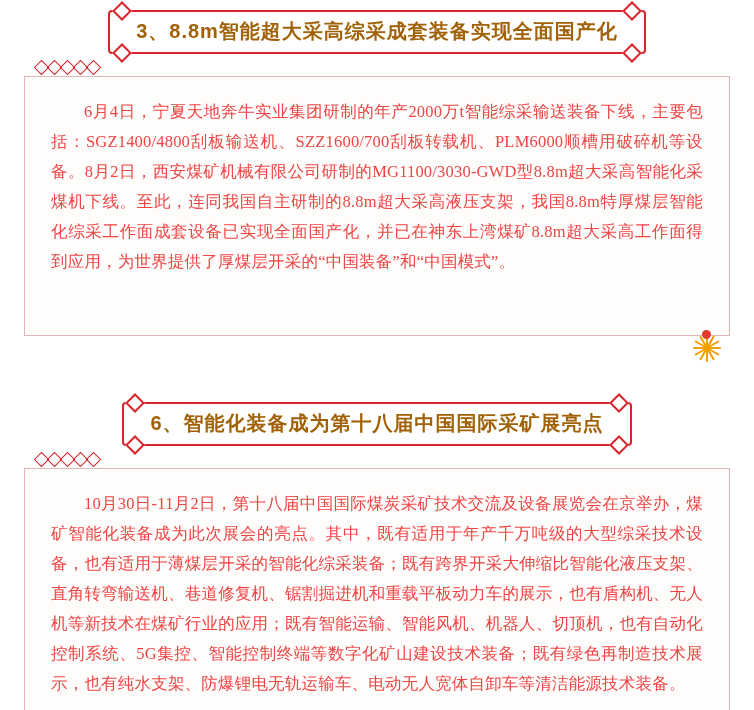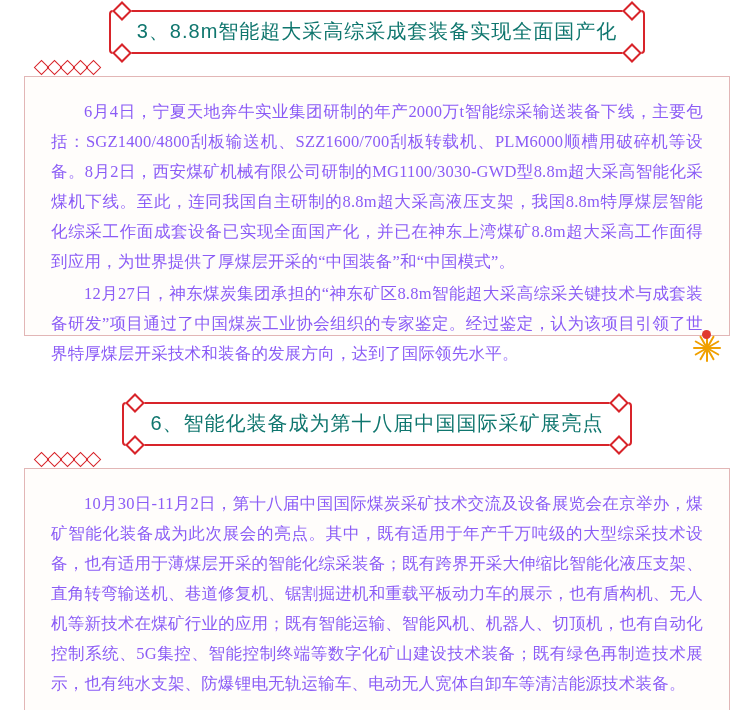--- a/index.html
+++ b/index.html
@@ -25,23 +25,23 @@
   .title-wrap {
     display: flex;
     justify-content: center;
     align-items: center;
     position: relative;
   }
   .title-pill {
     border: 2px solid #d8242a;
     border-radius: 4px;
     padding: 9px 26px 11px 26px;
-    color: #0f766e;
+    color: #a16207;
     font-size: 20px;
-    font-weight: normal;
+    font-weight: bold;
     letter-spacing: 1px;
     line-height: 1;
     position: relative;
     background: #ffffff;
     white-space: nowrap;
   }
   
   .pill-corner {
     position: absolute;
     width: 10px;
@@ -63,21 +63,21 @@
     background: #fffdfb;
     box-sizing: border-box;
   }
   .body-inner {
     padding: 20px 26px 22px 26px;
   }
   .para {
     font-family: "Liberation Serif", serif;
     font-size: 16.5px;
     line-height: 1.82;
-    color: #8b5cf6;
+    color: #ef4444;
     text-align: justify;
     text-indent: 2em;
     margin: 0 0 2px 0;
     letter-spacing: 0.2px;
   }
 
   
   .diamond-chain {
     position: absolute;
     display: flex;
@@ -147,21 +147,20 @@
         <span class="dm"></span>
         <span class="dm"></span>
         <span class="dm"></span>
         <span class="dm"></span>
       </div>
     </div>
 
     <div class="body-box box1">
       <div class="body-inner">
         <p class="para">6月4日，宁夏天地奔牛实业集团研制的年产2000万t智能综采输送装备下线，主要包括：SGZ1400/4800刮板输送机、SZZ1600/700刮板转载机、PLM6000顺槽用破碎机等设备。8月2日，西安煤矿机械有限公司研制的MG1100/3030-GWD型8.8m超大采高智能化采煤机下线。至此，连同我国自主研制的8.8m超大采高液压支架，我国8.8m特厚煤层智能化综采工作面成套设备已实现全面国产化，并已在神东上湾煤矿8.8m超大采高工作面得到应用，为世界提供了厚煤层开采的“中国装备”和“中国模式”。</p>
-        <p class="para">12月27日，神东煤炭集团承担的“神东矿区8.8m智能超大采高综采关键技术与成套装备研发”项目通过了中国煤炭工业协会组织的专家鉴定。经过鉴定，认为该项目引领了世界特厚煤层开采技术和装备的发展方向，达到了国际领先水平。</p>
       </div>
       <div class="burst" style="right:8px;bottom:-14px;">
         <span class="core"></span>
         <span class="ray" style="transform:rotate(0deg);"></span>
         <span class="ray" style="transform:rotate(30deg);"></span>
         <span class="ray" style="transform:rotate(60deg);"></span>
         <span class="ray" style="transform:rotate(90deg);"></span>
         <span class="ray" style="transform:rotate(120deg);"></span>
         <span class="ray" style="transform:rotate(150deg);"></span>
         <span class="ray" style="transform:rotate(180deg);"></span>

